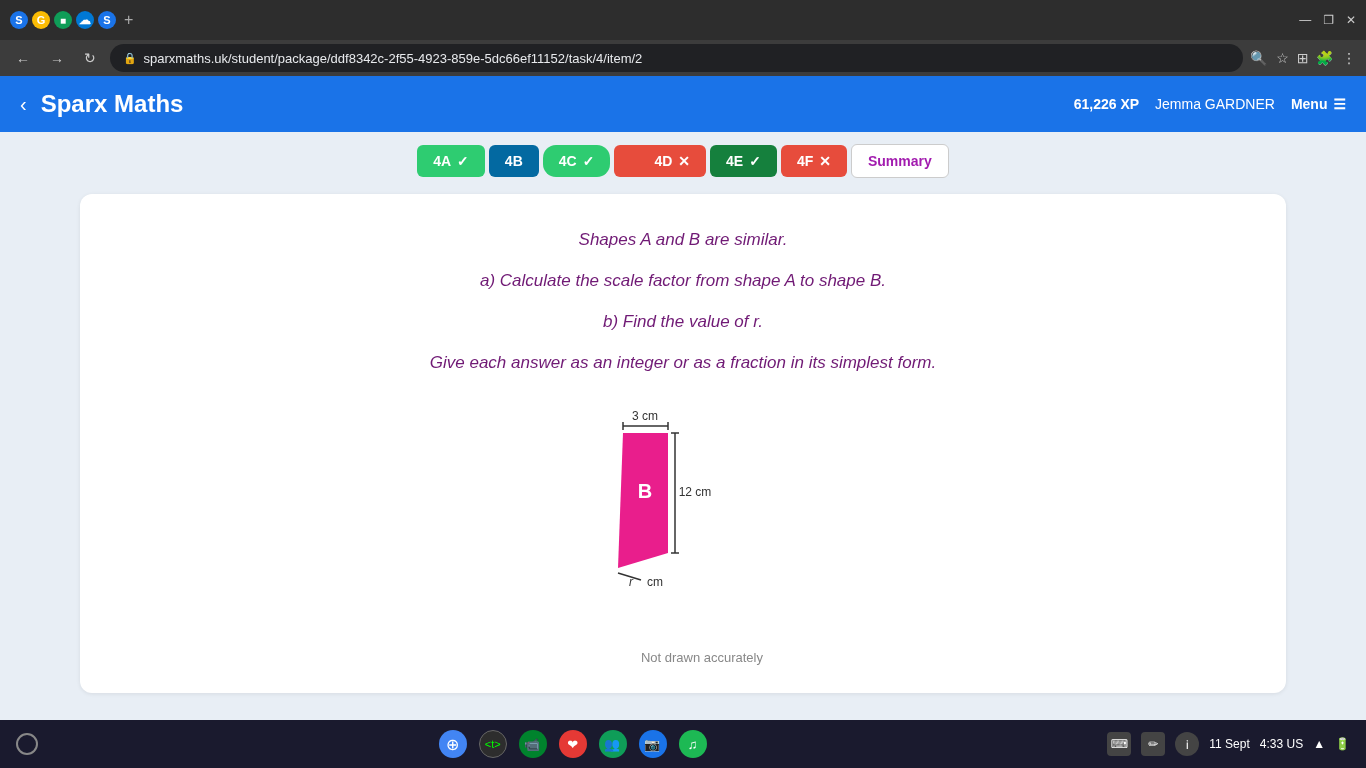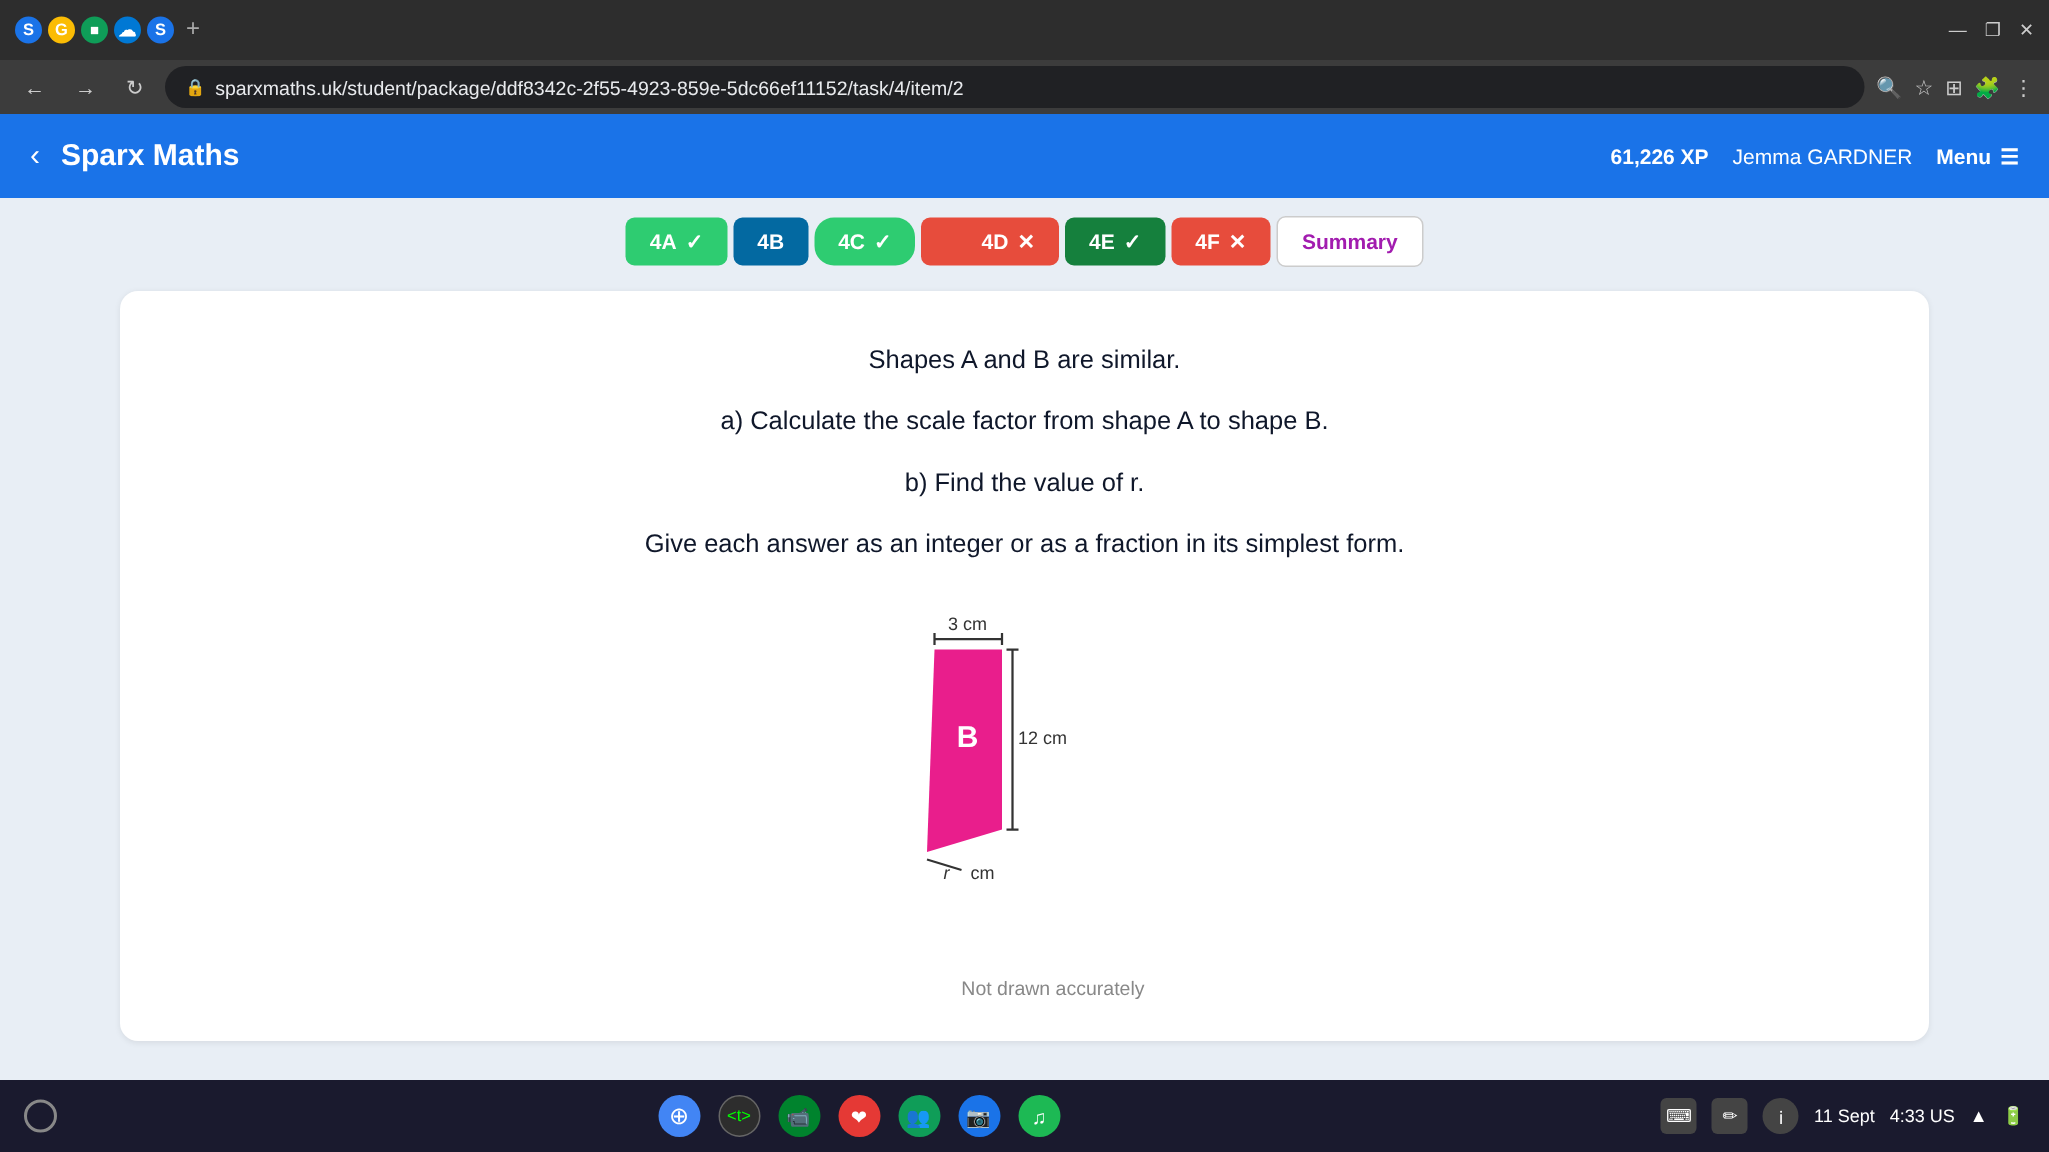--- a/index.html
+++ b/index.html
@@ -18,41 +18,41 @@
     .url-bar { flex: 1; background: #202124; border: none; border-radius: 20px; padding: 6px 14px; color: #fff; font-size: 13px; height: 28px; display: flex; align-items: center; gap: 6px; }
     .url-lock { color: #aaa; font-size: 11px; }
     .url-text { color: #e8eaed; font-size: 13px; }
     .browser-actions { display: flex; gap: 8px; color: #ccc; font-size: 14px; }
     .win-controls { display: flex; gap: 12px; color: #ccc; font-size: 12px; }
 
     
     .sparx-header { background: #1a73e8; height: 56px; display: flex; align-items: center; padding: 0 20px; justify-content: space-between; }
     .header-left { display: flex; align-items: center; gap: 14px; }
     .back-btn { color: white; font-size: 20px; cursor: pointer; }
-    .sparx-logo { color: white; font-size: 20px; font-weight: 700; }
+    .sparx-logo { color: white; font-size: 24px; font-weight: 700; }
     .header-right { display: flex; align-items: center; gap: 16px; color: white; font-size: 14px; }
     .xp-badge { color: white; font-weight: 600; }
     .user-name { color: white; }
     .menu-btn { color: white; font-weight: 600; cursor: pointer; display: flex; align-items: center; gap: 6px; }
 
     
     .tab-nav { display: flex; justify-content: center; align-items: center; gap: 4px; padding: 12px 0 0 0; background: #e8eef5; }
     .tab-item { padding: 8px 16px; border-radius: 6px; font-size: 14px; font-weight: 600; cursor: pointer; display: flex; align-items: center; gap: 6px; }
     .tab-green { background: #2ecc71; color: white; }
     .tab-blue-active { background: #0369a1; color: white; }
     .tab-4c { background: #2ecc71; color: white; border-radius: 13px; }
     .tab-4d { background: #e74c3c; color: white; padding-left: 40px; }
     .tab-4e { background: #15803d; color: white; }
     .tab-4f { background: #e74c3c; color: white; }
     .tab-summary { background: white; color: #a21caf; border: 1.5px solid #ccc; }
 
     
     .main-content { padding: 16px 80px; }
     .question-card { background: white; border-radius: 12px; padding: 32px 40px 28px; box-shadow: 0 1px 4px rgba(0,0,0,0.08); }
-    .question-text { text-align: center; font-size: 17px; color: #0f172a; line-height: 1.7; }
+    .question-text { text-align: center; font-size: 17px; color: #701a75; line-height: 1.7; font-style: italic; }
 
     
     .diagram-area { display: flex; justify-content: center; align-items: flex-start; gap: 80px; margin-top: 20px; }
     .shape-container { position: relative; }
     .not-drawn { text-align: right; color: #888; font-size: 13px; margin-top: 8px; }
 
     
     .bottom-bar { display: flex; justify-content: space-between; align-items: center; padding: 16px 80px; background: #e8eef5; }
     .prev-btn { border: 2px solid #1a73e8; background: white; color: #1a73e8; border-radius: 24px; padding: 10px 24px; font-size: 15px; font-weight: 500; cursor: pointer; display: flex; align-items: center; gap: 8px; }
     .watch-btn { border: 2px solid #1a73e8; background: white; color: #1a73e8; border-radius: 24px; padding: 10px 24px; font-size: 15px; font-weight: 500; cursor: pointer; display: flex; align-items: center; gap: 8px; }

